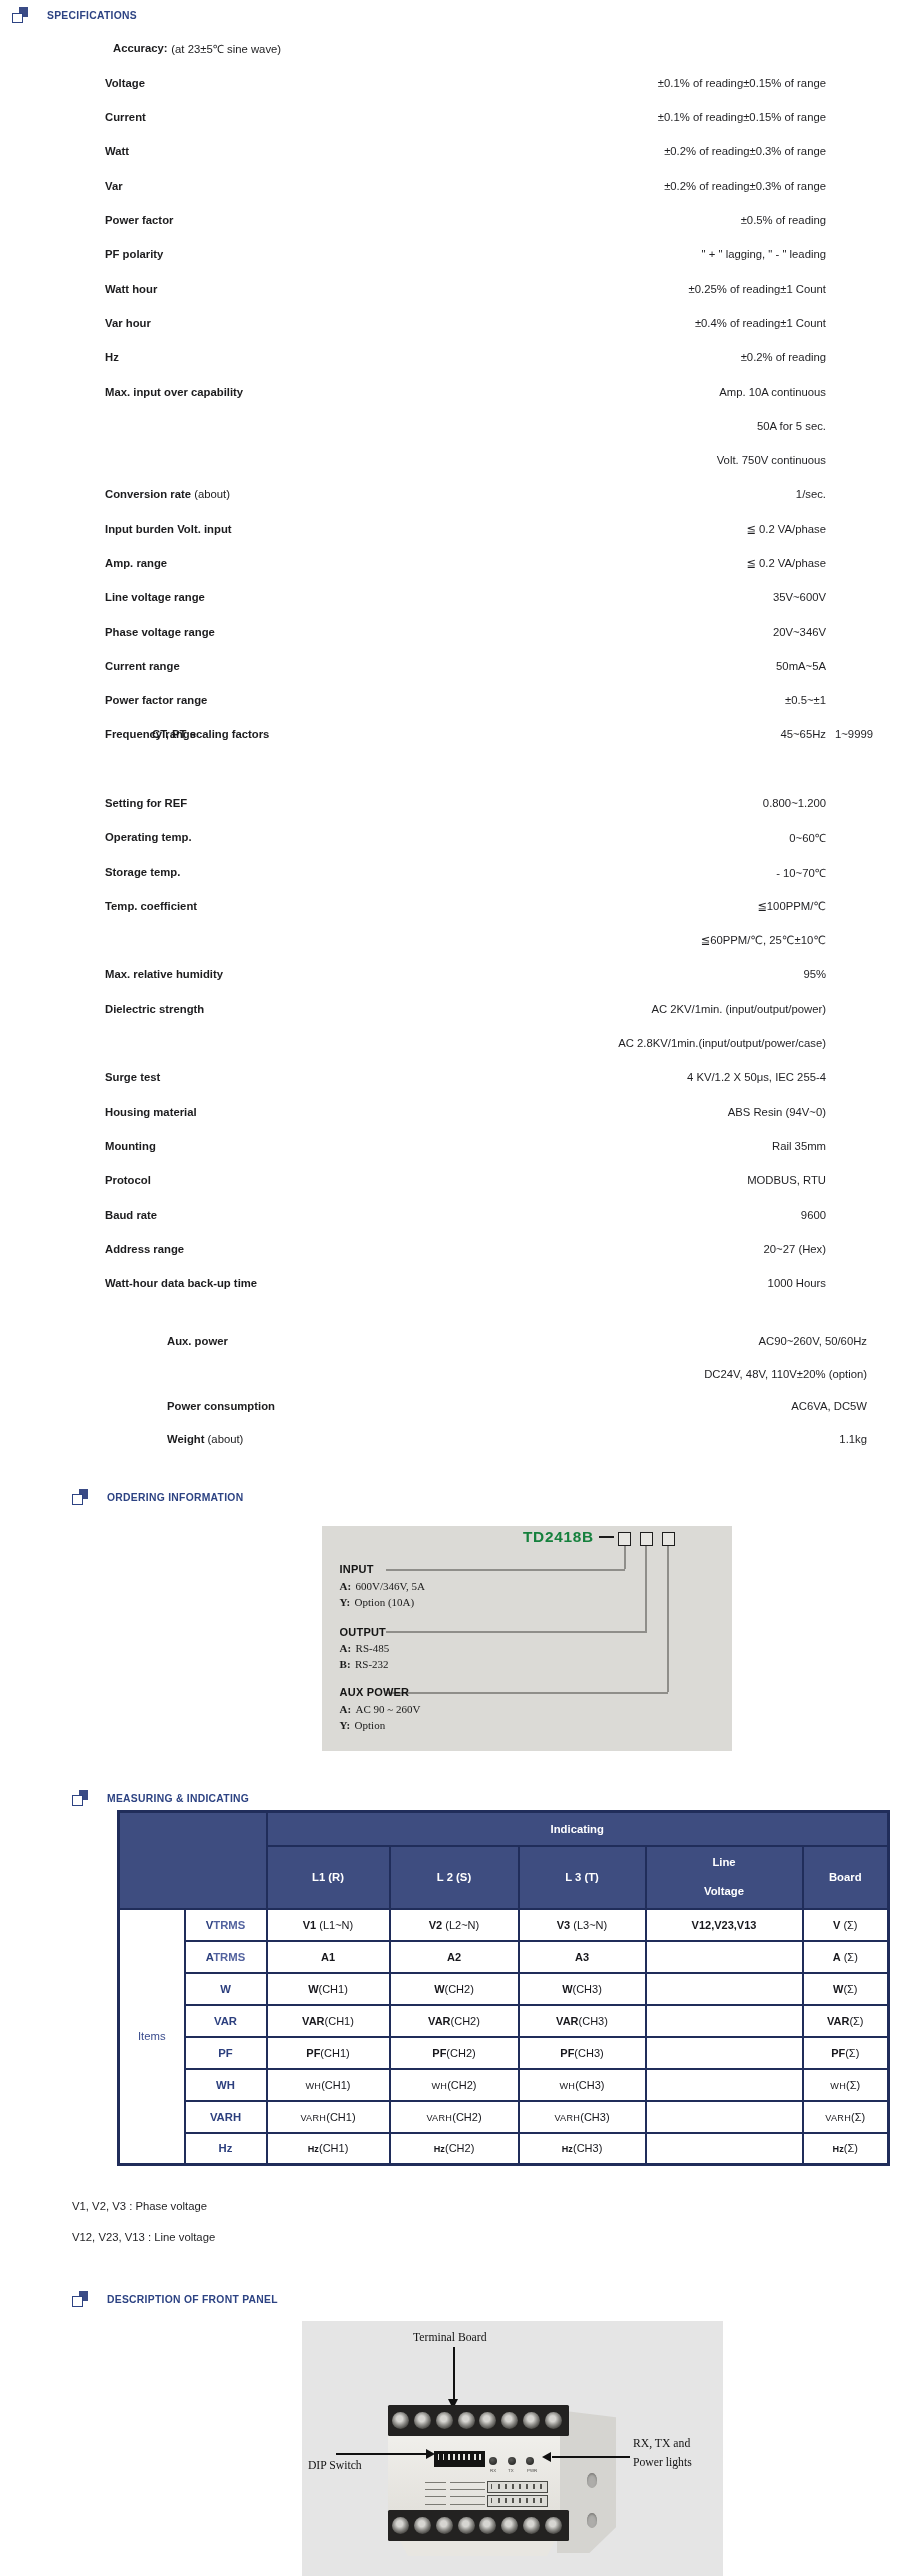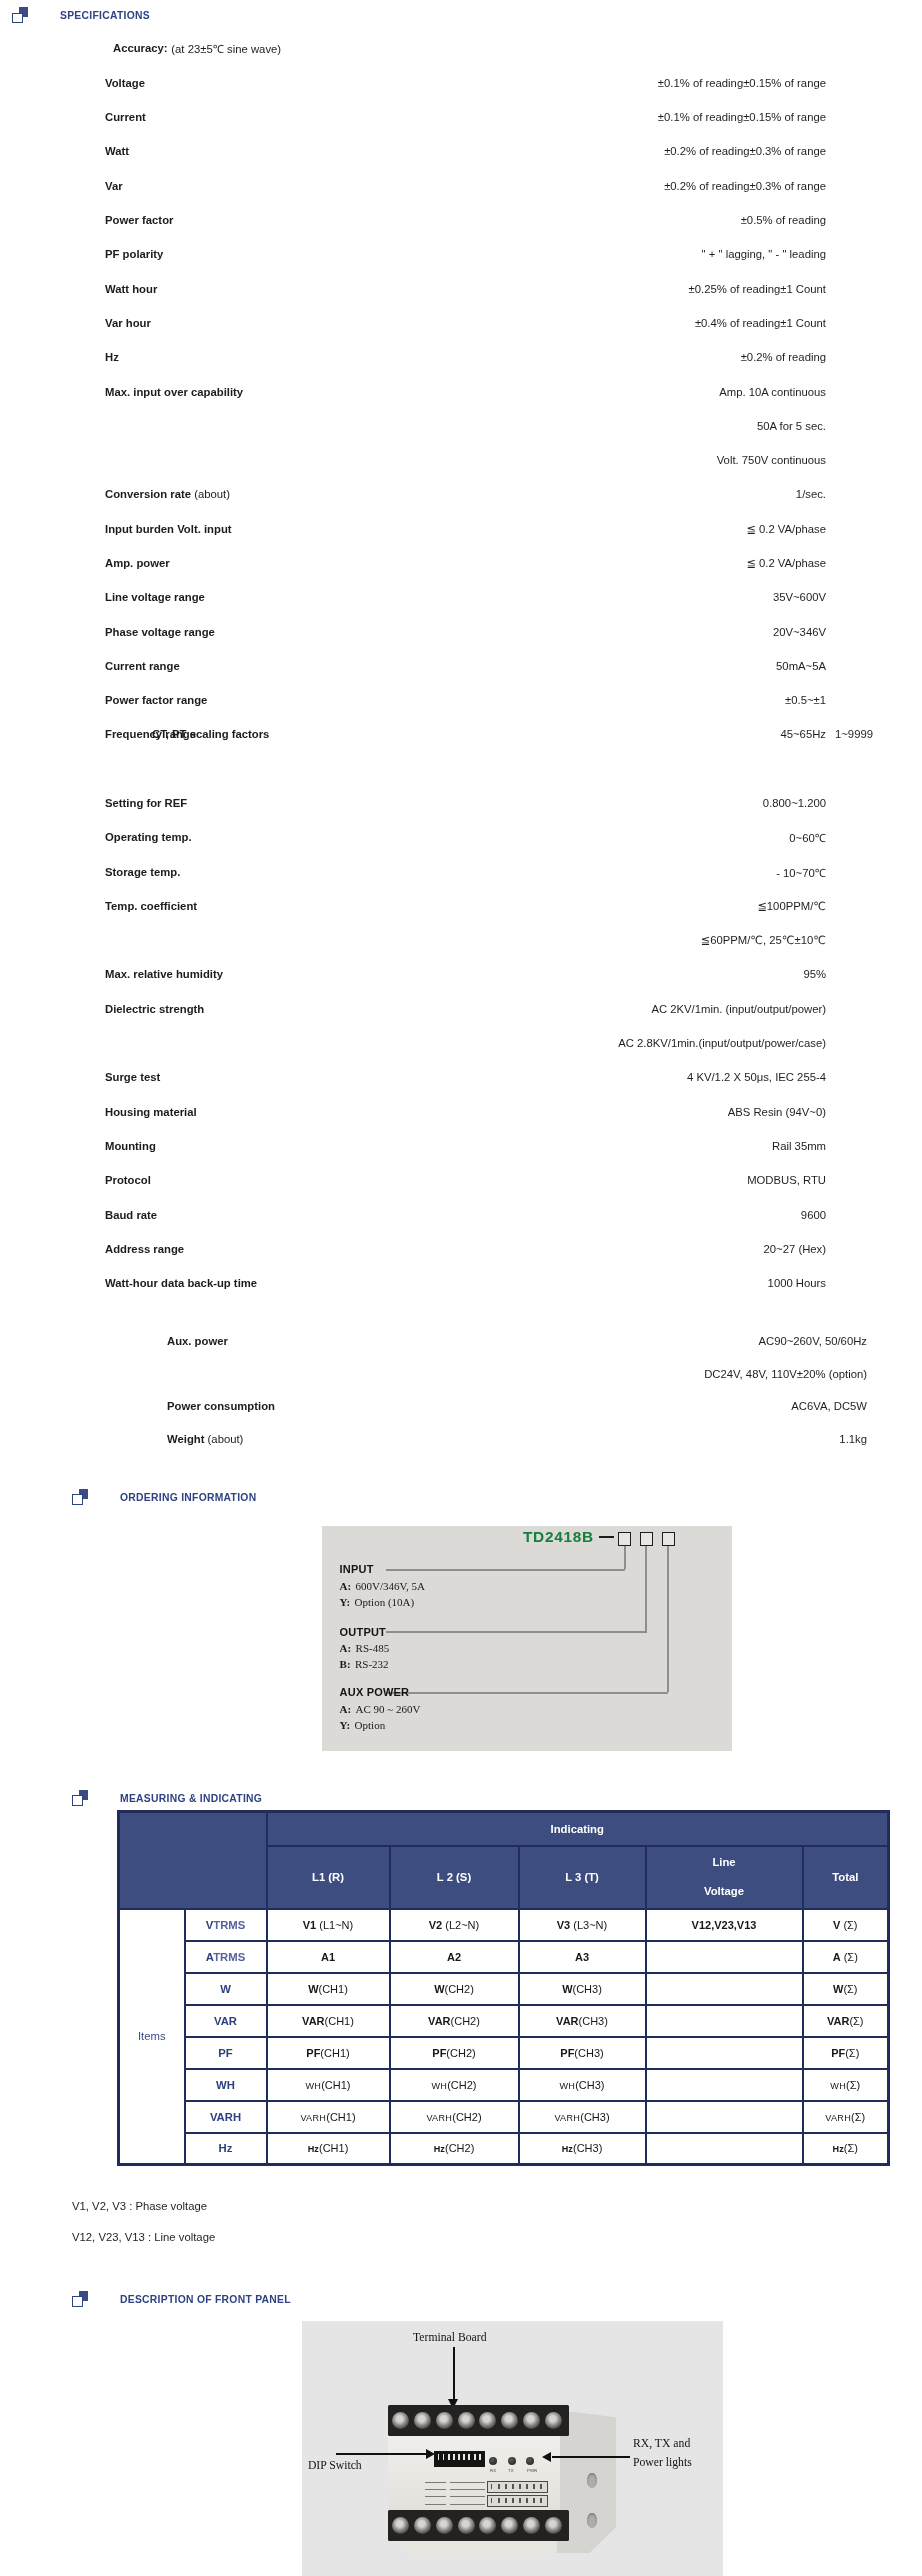--- a/index.html
+++ b/index.html
@@ -1,20 +1,20 @@
 <!DOCTYPE html>
 <html style="font-size:11.7px"><head>
 <meta charset="utf-8">
 <style>
   html,body{margin:0;padding:0;}
   body{width:922px;height:2576px;background:#ffffff;font-family:"Liberation Sans",sans-serif;color:#1c1c1e;}
   #page{position:relative;width:922px;height:2576px;overflow:hidden;background:#ffffff;}
 
   
-  .sec-header{position:absolute;display:flex;align-items:center;gap:32px;}
+  .sec-header{position:absolute;display:flex;align-items:center;gap:19px;}
   .sec-icon{position:relative;width:16px;height:16px;flex:0 0 16px;}
   .sec-icon .sq-back{position:absolute;right:0;top:0;width:9.5px;height:9.5px;background:#3a4b86;}
   .sec-icon .sq-front{position:absolute;left:0;bottom:0;width:8.8px;height:8.8px;background:#ffffff;border:1.5px solid #2d4383;}
   .sec-title{font-size:11px;font-weight:700;color:#2d4383;letter-spacing:0.3px;transform:scaleX(.94);transform-origin:left center;white-space:nowrap;}
 
   
   .acc-line{position:absolute;left:113px;top:38px;height:20.5px;display:flex;align-items:center;font-size:11.3px;}
   .acc-line .b{font-weight:700;}
   .acc-line .n{font-weight:400;margin-left:3.7px;}
   .spec-row{position:absolute;left:105px;width:721px;display:flex;justify-content:space-between;align-items:center;height:34px;font-size:11.3px;}
@@ -146,21 +146,21 @@
       </div>
       <div class="spec-row" style="top: 477px;">
         <span class="lbl">Conversion rate<span class="note"> (about)</span></span>
         <span class="val">1/sec.</span>
       </div>
       <div class="spec-row" style="top: 512px;">
         <span class="lbl">Input burden Volt. input</span>
         <span class="val">≦ 0.2 VA/phase</span>
       </div>
       <div class="spec-row" style="top: 546px;">
-        <span class="lbl">Amp. power</span>
+        <span class="lbl">Amp. range</span>
         <span class="val">≦ 0.2 VA/phase</span>
       </div>
       <div class="spec-row" style="top: 580px;">
         <span class="lbl">Line voltage range</span>
         <span class="val">35V~600V</span>
       </div>
       <div class="spec-row" style="top: 615px;">
         <span class="lbl">Phase voltage range</span>
         <span class="val">20V~346V</span>
       </div>
@@ -315,21 +315,21 @@
           <td class="hdr" colspan="5">Indicating</td>
         </tr>
         <tr class="h2">
           <td class="hdr">L1 (R)</td>
           <td class="hdr">L 2 (S)</td>
           <td class="hdr">L 3 (T)</td>
           <td class="hdr two-line">
             <div>Line</div>
             <div>Voltage</div>
           </td>
-          <td class="hdr">Total</td>
+          <td class="hdr">Board</td>
         </tr>
         <tr class="dr">
           <td class="items-cell" rowspan="8">Items</td>
           <td class="row-lbl"><span>V</span><span class="lr">TRMS</span></td>
           <td class="dcell"><span class="cb">V1</span><span class="cr"> (L1~N)</span></td>
           <td class="dcell"><span class="cb">V2</span><span class="cr"> (L2~N)</span></td>
           <td class="dcell"><span class="cb">V3</span><span class="cr"> (L3~N)</span></td>
           <td class="dcell"><span class="cb">V12,V23,V13</span></td>
           <td class="dcell"><span class="cb">V</span><span class="cr"> (Σ)</span></td>
         </tr>

